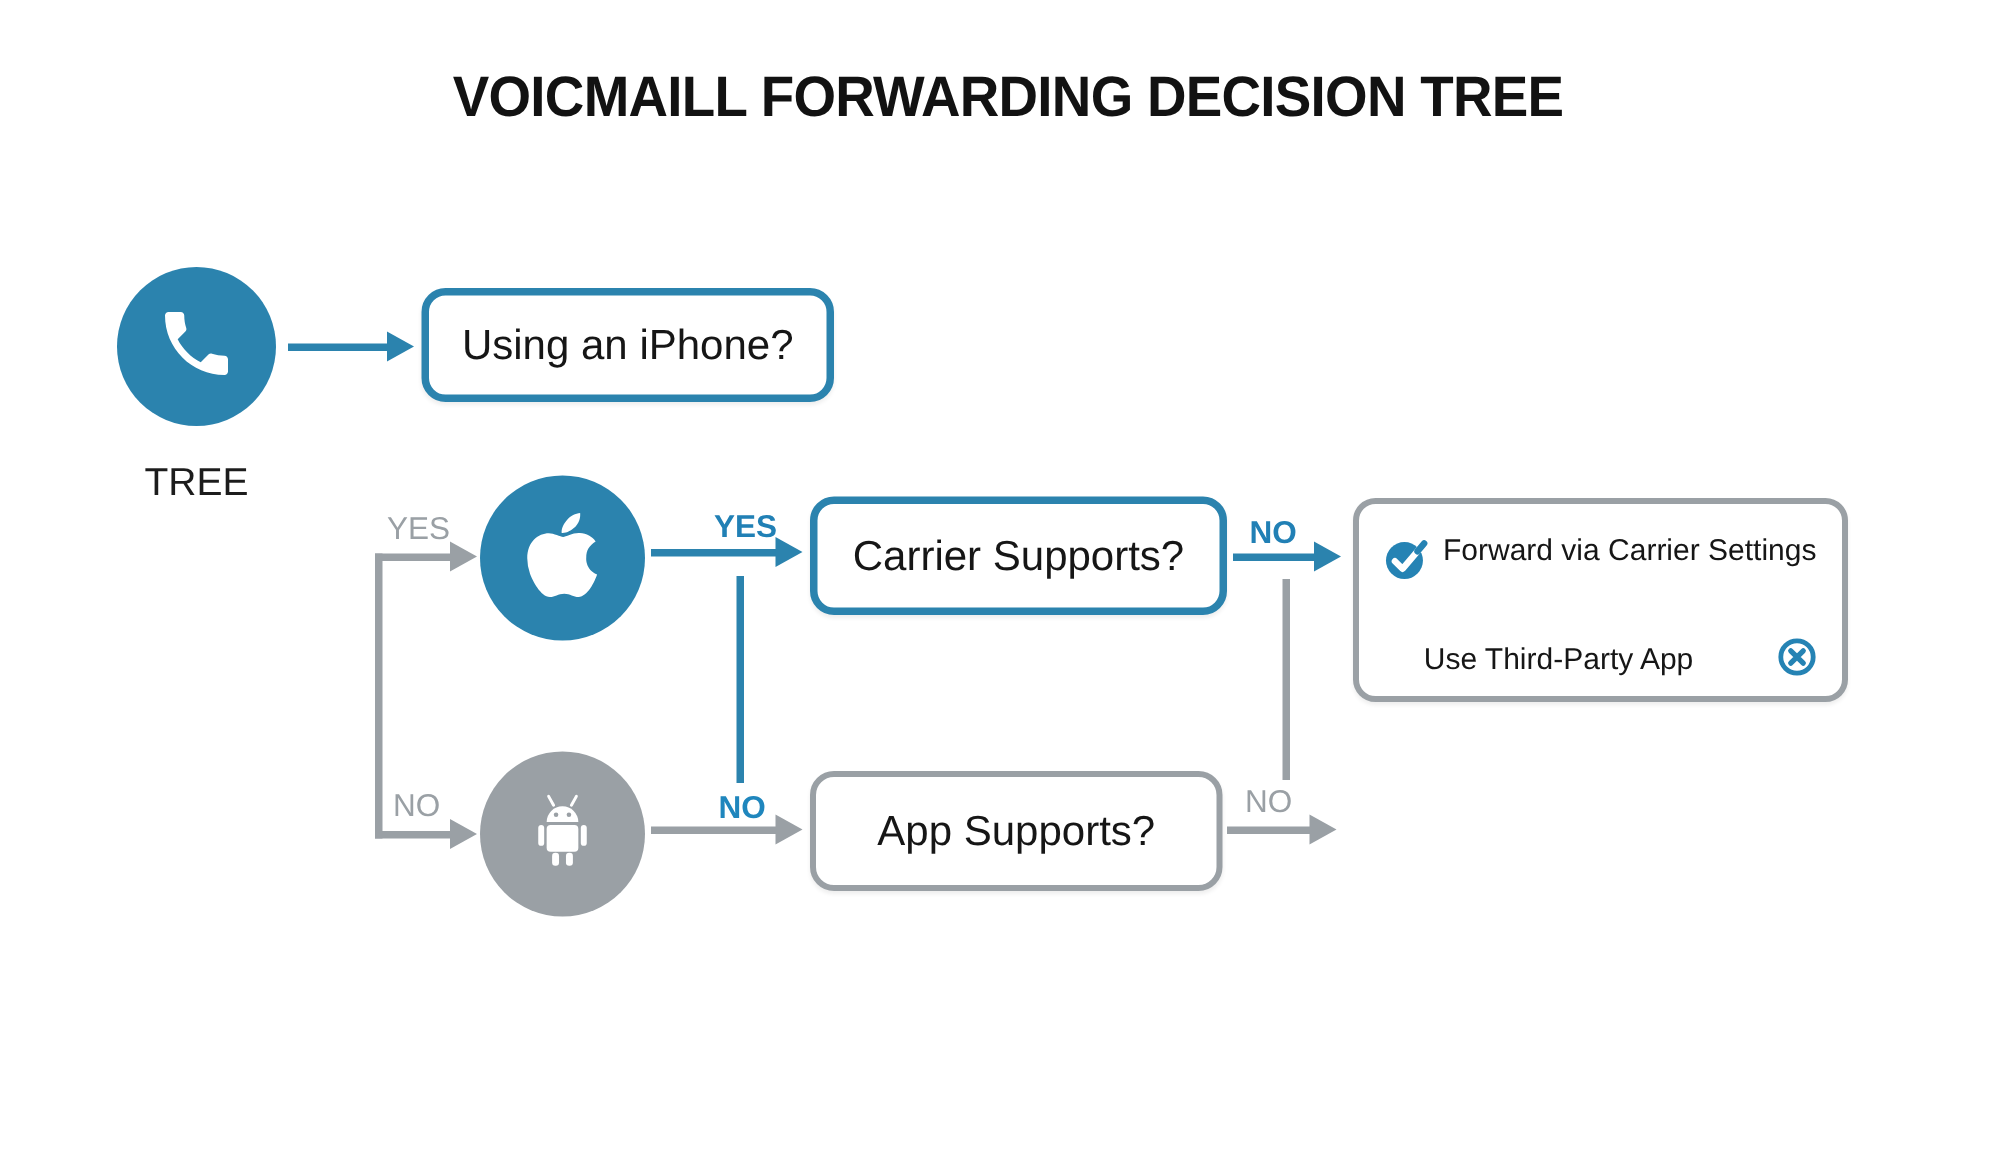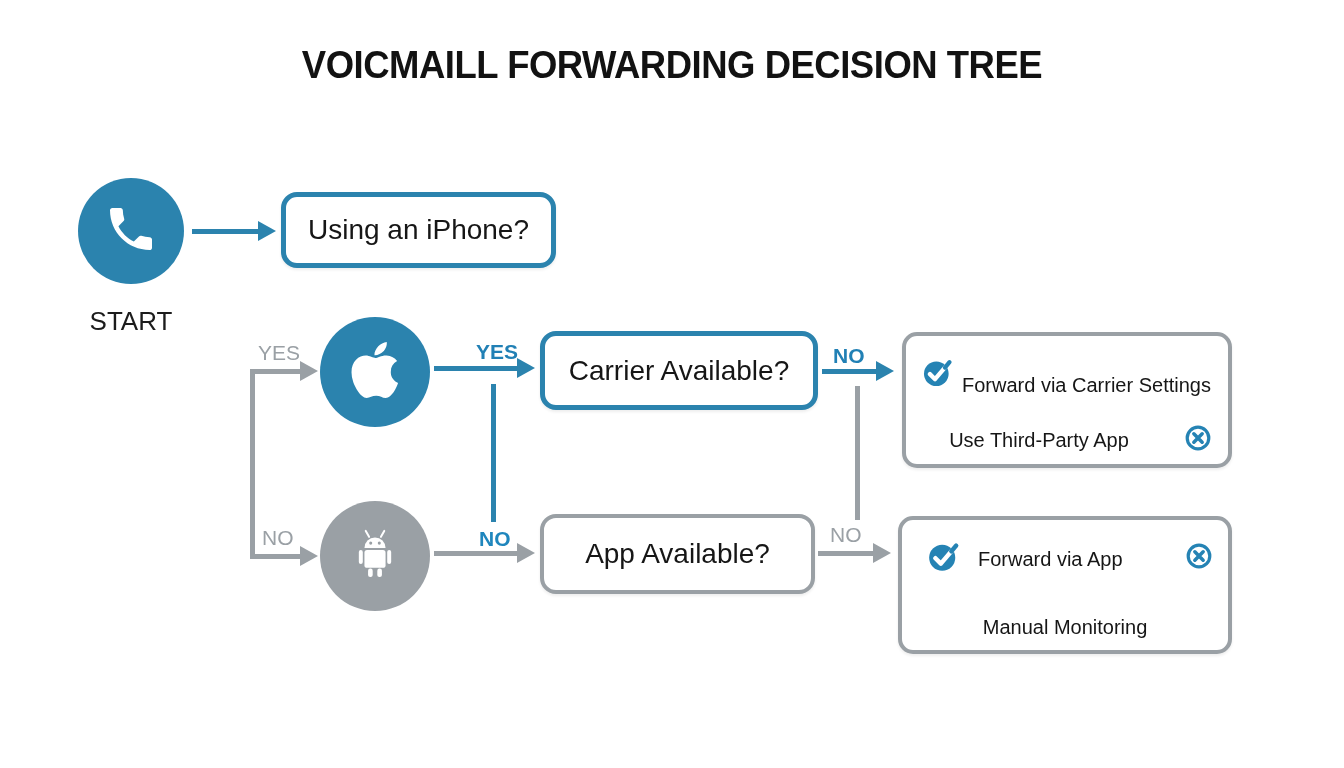--- a/index.html
+++ b/index.html
@@ -57,21 +57,21 @@
 
   <div class="title">VOICMAILL FORWARDING DECISION TREE</div>
 
   <div class="circle-node circle-blue" style="left:78px; top:178px; width:106px; height:106px;">
     <span class="icon" style="position:static;">
       <svg width="56" height="56" viewBox="0 0 24 24">
         <path fill="#ffffff" d="M6.62 10.79c1.44 2.83 3.76 5.14 6.59 6.59l2.2-2.21c.27-.27.67-.36 1.02-.24 1.12.37 2.33.57 3.57.57.55 0 1 .45 1 1V20c0 .55-.45 1-1 1-9.39 0-17-7.61-17-17 0-.55.45-1 1-1h3.5c.55 0 1 .45 1 1 0 1.25.2 2.45.57 3.57.11.35.03.74-.25 1.02l-2.2 2.2z"></path>
       </svg>
     </span>
   </div>
-  <div class="node-label" style="left:58px; top:306px; width:146px; font-size:26px;">START</div>
+  <div class="node-label" style="left:58px; top:306px; width:146px; font-size:26px;">TREE</div>
 
   <div class="h-line line-blue" style="left:192px; top:229px; width:68px; height:5px;"></div>
   <div class="head-right head-blue" style="left:258px; top:221px;"></div>
 
   <div class="qbox qbox-blue" style="left:281px; top:192px; width:275px; height:76px;">
     <span>Using an iPhone?</span>
   </div>
 
   <div class="v-line line-gray" style="left:250px; top:369px; width:5px; height:190px;"></div>
   <div class="h-line line-gray" style="left:250px; top:369px; width:52px; height:5px;"></div>
@@ -111,25 +111,25 @@
   <div class="head-right head-blue" style="left:517px; top:358px;"></div>
   <div class="branch-label label-blue" style="left:476px; top:340px;">YES</div>
 
   <div class="v-line line-blue" style="left:491px; top:384px; width:5px; height:138px;"></div>
   <div class="branch-label label-blue-bold" style="left:479px; top:527px;">NO</div>
 
   <div class="h-line line-gray" style="left:434px; top:551px; width:85px; height:5px;"></div>
   <div class="head-right head-gray" style="left:517px; top:543px;"></div>
 
   <div class="qbox qbox-blue" style="left:540px; top:331px; width:278px; height:79px;">
-    <span>Carrier Available?</span>
+    <span>Carrier Supports?</span>
   </div>
 
   <div class="qbox qbox-gray" style="left:540px; top:514px; width:275px; height:80px; font-size:28px;">
-    <span>App Available?</span>
+    <span>App Supports?</span>
   </div>
 
   <div class="h-line line-blue" style="left:822px; top:369px; width:56px; height:5px;"></div>
   <div class="head-right head-blue" style="left:876px; top:361px;"></div>
   <div class="branch-label label-blue" style="left:833px; top:344px;">NO</div>
 
   <div class="v-line line-gray" style="left:855px; top:386px; width:5px; height:134px;"></div>
 
   <div class="h-line line-gray" style="left:818px; top:551px; width:57px; height:5px;"></div>
   <div class="head-right head-gray" style="left:873px; top:543px;"></div>
@@ -141,46 +141,24 @@
         <defs>
             <clipPath id="cc1">
               <circle cx="18" cy="22" r="14.5"></circle>
             </clipPath>
           </defs>
         <circle cx="18" cy="22" r="14.5" fill="#2583b4"></circle>
         <path d="M10.5 22.5l6 6L33.5 8.5" stroke="#ffffff" stroke-width="5" fill="none" stroke-linecap="round" stroke-linejoin="round" clip-path="url(#cc1)"></path>
         <path d="M28.2 14.8L33.5 8.5" stroke="#2583b4" stroke-width="5" fill="none" stroke-linecap="round"></path>
       </svg>
     </span>
-    <div class="row-text" style="left:56px; top:38px;">Forward via Carrier Settings</div>
+    <div class="row-text" style="left:56px; top:20px;">Forward via Carrier Settings</div>
     <div class="row-text" style="left:0; top:93px; width:100%; text-align:center; padding-right:56px;">Use Third-Party App</div>
     <span class="icon" style="left:276px; top:86px;">
       <svg width="32" height="32" viewBox="0 0 40 40">
         <circle cx="20" cy="20" r="13.5" fill="#ffffff" stroke="#2583b4" stroke-width="4"></circle>
         <path d="M14.8 14.8l10.4 10.4M25.2 14.8L14.8 25.2" stroke="#2583b4" stroke-width="4.4" stroke-linecap="round"></path>
       </svg>
     </span>
   </div>
 
-  <div class="rbox" style="left:898px; top:516px; width:334px; height:138px;">
-    <span class="icon" style="left:24px; top:18px;">
-      <svg width="36" height="36" viewBox="0 0 40 40">
-        <defs>
-            <clipPath id="cc2">
-              <circle cx="18" cy="22" r="14.5"></circle>
-            </clipPath>
-          </defs>
-        <circle cx="18" cy="22" r="14.5" fill="#2583b4"></circle>
-        <path d="M10.5 22.5l6 6L33.5 8.5" stroke="#ffffff" stroke-width="5" fill="none" stroke-linecap="round" stroke-linejoin="round" clip-path="url(#cc2)"></path>
-        <path d="M28.2 14.8L33.5 8.5" stroke="#2583b4" stroke-width="5" fill="none" stroke-linecap="round"></path>
-      </svg>
-    </span>
-    <div class="row-text" style="left:76px; top:28px;">Forward via App</div>
-    <span class="icon" style="left:281px; top:20px;">
-      <svg width="32" height="32" viewBox="0 0 40 40">
-        <circle cx="20" cy="20" r="13.5" fill="#ffffff" stroke="#2583b4" stroke-width="4"></circle>
-        <path d="M14.8 14.8l10.4 10.4M25.2 14.8L14.8 25.2" stroke="#2583b4" stroke-width="4.4" stroke-linecap="round"></path>
-      </svg>
-    </span>
-    <div class="row-text" style="left:0; top:96px; width:100%; text-align:center;">Manual Monitoring</div>
-  </div>
 
 </div>
 
 </body></html>

